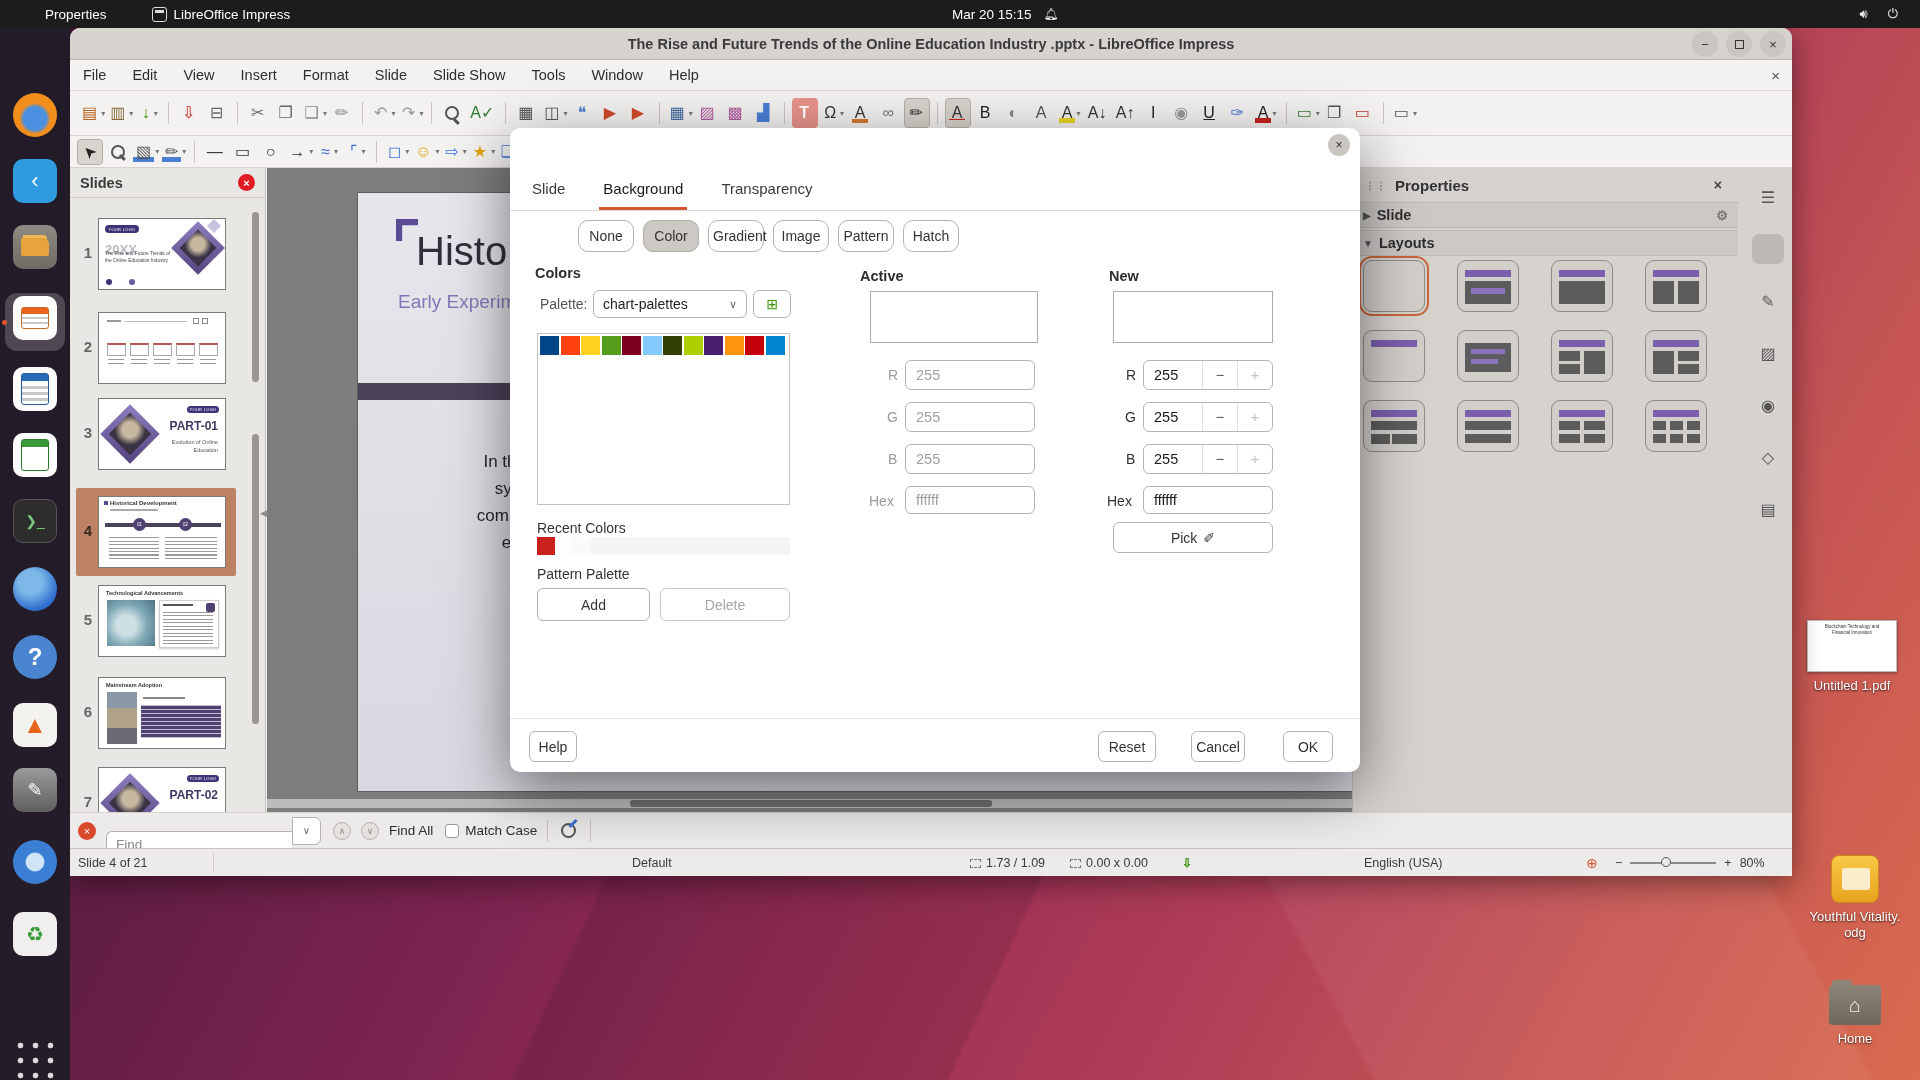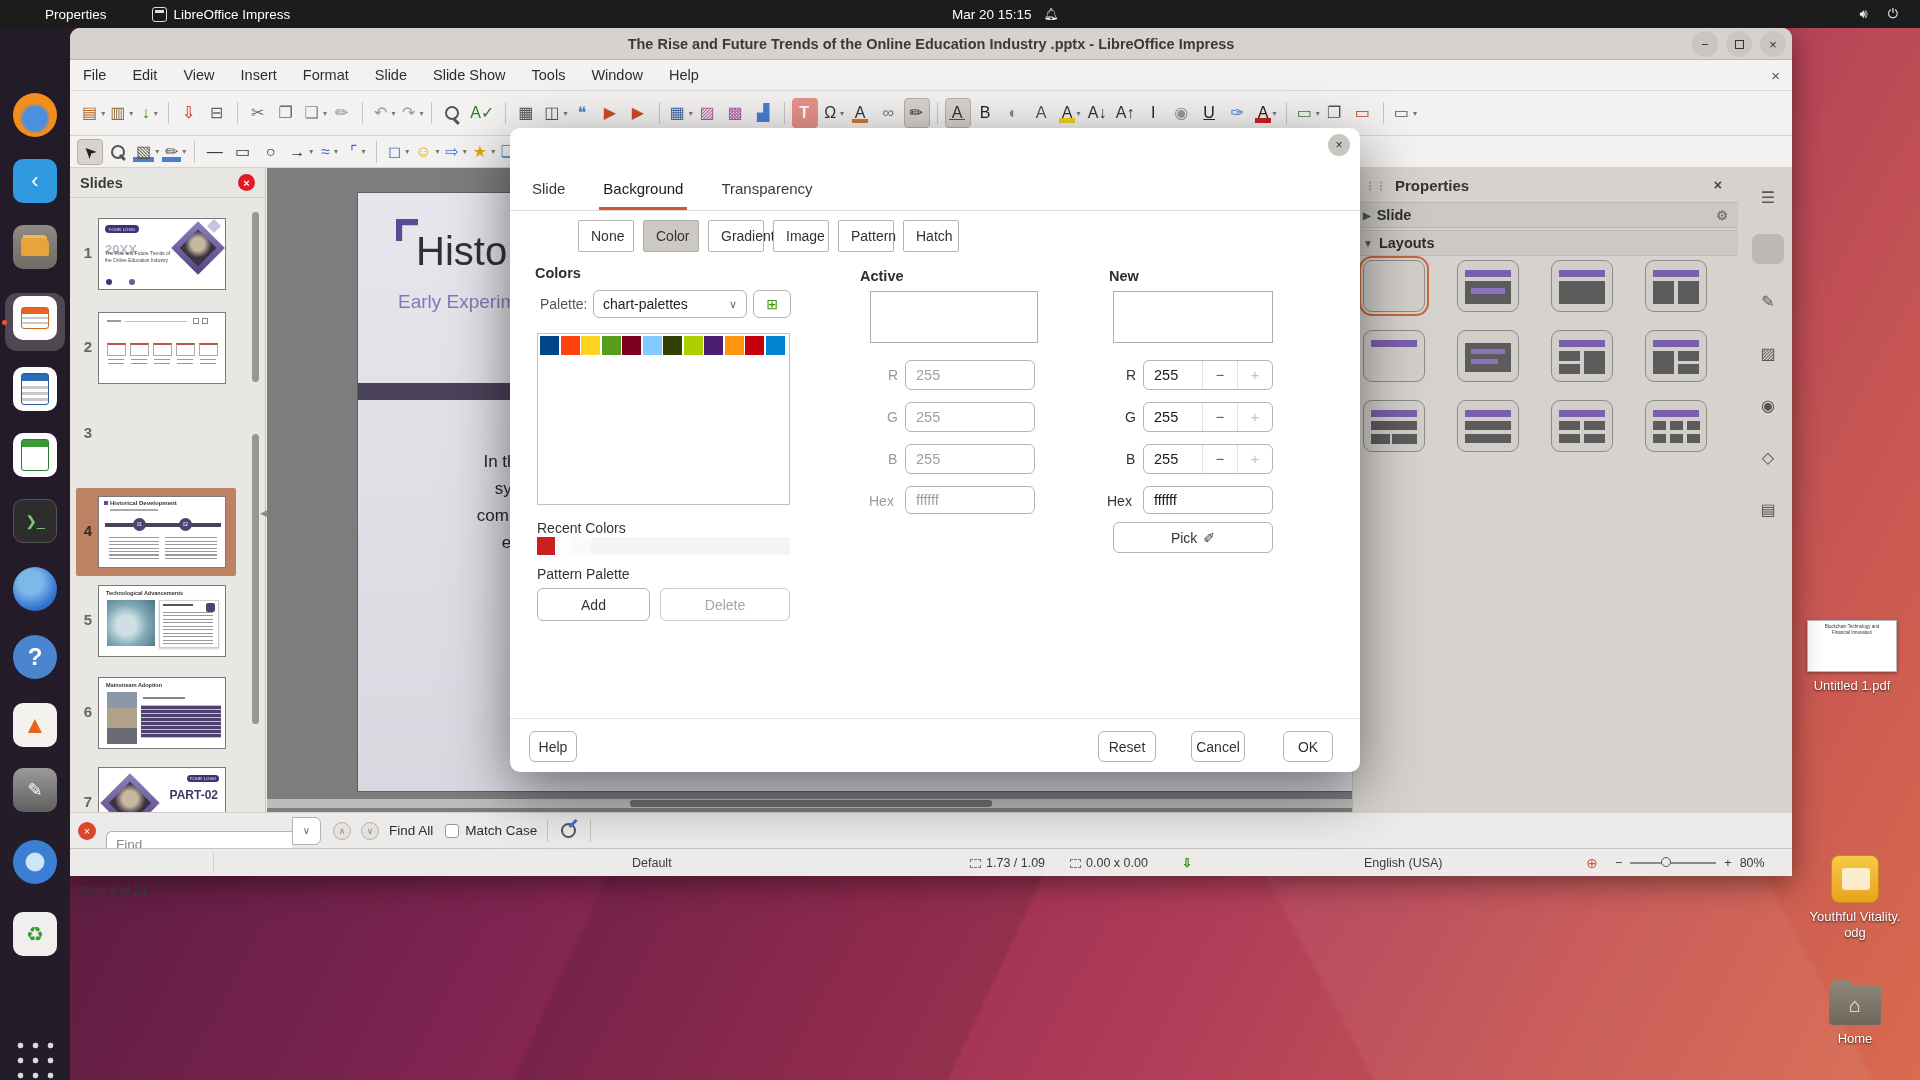--- a/index.html
+++ b/index.html
@@ -167,21 +167,21 @@
   
   .dialog { position:absolute; left:510px; top:128px; width:850px; height:644px; z-index:40;
     background:#fff; border-radius:10px; box-shadow:0 18px 60px rgba(0,0,0,0.5); }
   .dlg-titlebar { position:absolute; left:0; top:0; width:100%; height:34px; background:#d6d2ce; border-bottom:1px solid #bdb9b5; border-radius:10px 10px 0 0; display:flex; align-items:center; justify-content:center; font-size:14.5px; font-weight:bold; color:#2e2e2e; }
   .dlg-close { position:absolute; right:10px; top:6px; width:22px; height:22px; border-radius:50%; background:#c9c5c1; display:flex; align-items:center; justify-content:center; font-size:12px; color:#333; cursor:pointer; }
   .dlg-tabs { position:absolute; left:18px; top:44px; display:flex; gap:30px; font-size:15px; color:#3a3a3a; }
   .dlg-tab { padding:8px 4px 10px; cursor:pointer; border-bottom:3px solid transparent; }
   .dlg-tab.tab-active { color:#1a1a1a; border-bottom:3px solid #d4552e; }
   .dlg-tabline { position:absolute; left:0; top:82px; width:100%; height:1px; background:#dcdcdc; }
   .fill-row { position:absolute; left:68px; top:92px; display:flex; gap:9px; }
-  .fill-btn { padding:7px 12px; width:56px; text-align:center; border:1px solid #b7b3af; border-radius:2px; background:#fff; font-size:14px; color:#333; cursor:pointer; }
+  .fill-btn { padding:7px 4px; width:56px; text-align:center; border:1px solid #b7b3af; border-radius:10px; background:#fff; font-size:14px; color:#333; cursor:pointer; }
   .fill-btn.ft-selected { background:#ccc8c3; border-color:#b0aca8; }
   .dlg-h { position:absolute; font-size:14.5px; font-weight:bold; color:#2e2e2e; }
   .dlg-label { position:absolute; font-size:14px; color:#555; }
   .palette-dd { position:absolute; left:83px; top:162px; width:154px; height:28px; border:1px solid #b7b3af; border-radius:6px; display:flex; align-items:center; padding:0 9px; font-size:14px; color:#222; cursor:pointer; }
   .palette-dd .chev { margin-left:auto; color:#666; font-size:11px; }
   .palette-add { position:absolute; left:243px; top:162px; width:38px; height:28px; border:1px solid #b7b3af; border-radius:6px; display:flex; align-items:center; justify-content:center; font-size:14px; color:#3a9104; cursor:pointer; }
   .swatch-panel { position:absolute; left:27px; top:205px; width:253px; height:172px; border:1px solid #c4c0bc; background:#fff; padding:2px; display:flex; flex-wrap:wrap; align-content:flex-start; gap:1.5px; }
   .swatch { width:19px; height:19px; cursor:pointer; }
   .recent-strip { position:absolute; left:27px; top:409px; width:253px; height:18px; background:#f5f5f5; display:flex; }
   .recent-strip .swatch { width:18px; height:18px; }
@@ -717,20 +717,27 @@
           <div class="mini-card" style="left:77px; top:30px;"></div>
           <div class="mini-card" style="left:100px; top:30px;"></div>
           <div class="mini-lines" style="left:9px; top:46px; width:16px; height:7px;"></div>
           <div class="mini-lines" style="left:32px; top:46px; width:16px; height:7px;"></div>
           <div class="mini-lines" style="left:55px; top:46px; width:16px; height:7px;"></div>
           <div class="mini-lines" style="left:78px; top:46px; width:16px; height:7px;"></div>
           <div class="mini-lines" style="left:101px; top:46px; width:16px; height:7px;"></div>
         </div>
 
         <div class="thumb-num" style="top:226px; left:2px;">3</div>
+        <div class="thumb" style="top:200px;">
+          <div class="diamond photo" style="left:10px; top:14px; width:42px; height:42px;"></div>
+          <div class="mini-badge" style="left:88px; top:7px; width:32px; height:7px;">YOUR LOGO</div>
+          <div class="abs" style="right:7px; top:20px; font-size:12px; font-weight:bold; color:#3b3b63;">PART-01</div>
+          <div class="abs" style="right:7px; top:40px; font-size:5.5px; color:#555;">Evolution of Online</div>
+          <div class="abs" style="right:7px; top:48px; font-size:5.5px; color:#555;">Education</div>
+        </div>
 
         <div class="sel-bg" style="top:290px;"></div>
         <div class="thumb-num" style="top:324px; left:2px; color:#3a2a20;">4</div>
         <div class="thumb" style="top:298px;">
           <div class="abs" style="left:5px; top:4px; width:4px; height:4px; background:#5b4a94;"></div>
           <div class="t-title" style="left:11px; top:3px; font-size:6px;">Historical Development</div>
           <div class="abs" style="left:11px; top:12px; width:48px; height:1.5px; background:#aaa;"></div>
           <div class="abs" style="left:6px; top:26px; width:116px; height:4px; background:#4a4259;"></div>
           <div class="mini-circ" style="left:34px; top:21px;">01</div>
           <div class="mini-circ" style="left:80px; top:21px;">02</div>
@@ -872,21 +879,21 @@
     <span class="find-circ" style="margin-left:10px;">∨</span>
     <span style="margin-left:10px;">Find All</span>
     <span class="find-check" style="margin-left:12px;"></span>
     <span style="margin-left:6px;">Match Case</span>
     <span class="fb-div"></span>
     <span class="mag-pen"></span>
     <span class="fb-div"></span>
   </div>
 
   <div class="statusbar">
-    <div class="sb" style="left:8px;margin-top:28px;">Slide 4 of 21</div>
+    <div class="sb" style="left:8px;">Slide 4 of 21</div>
     <div class="sb-div" style="left:143px;"></div>
     <div class="sb" style="left:562px;">Default</div>
     <div class="sb" style="left:900px;">
       <span class="sb-ico"></span>
       <span>1.73 / 1.09</span>
     </div>
     <div class="sb" style="left:1000px;">
       <span class="sb-ico"></span>
       <span>0.00 x 0.00</span>
     </div>

